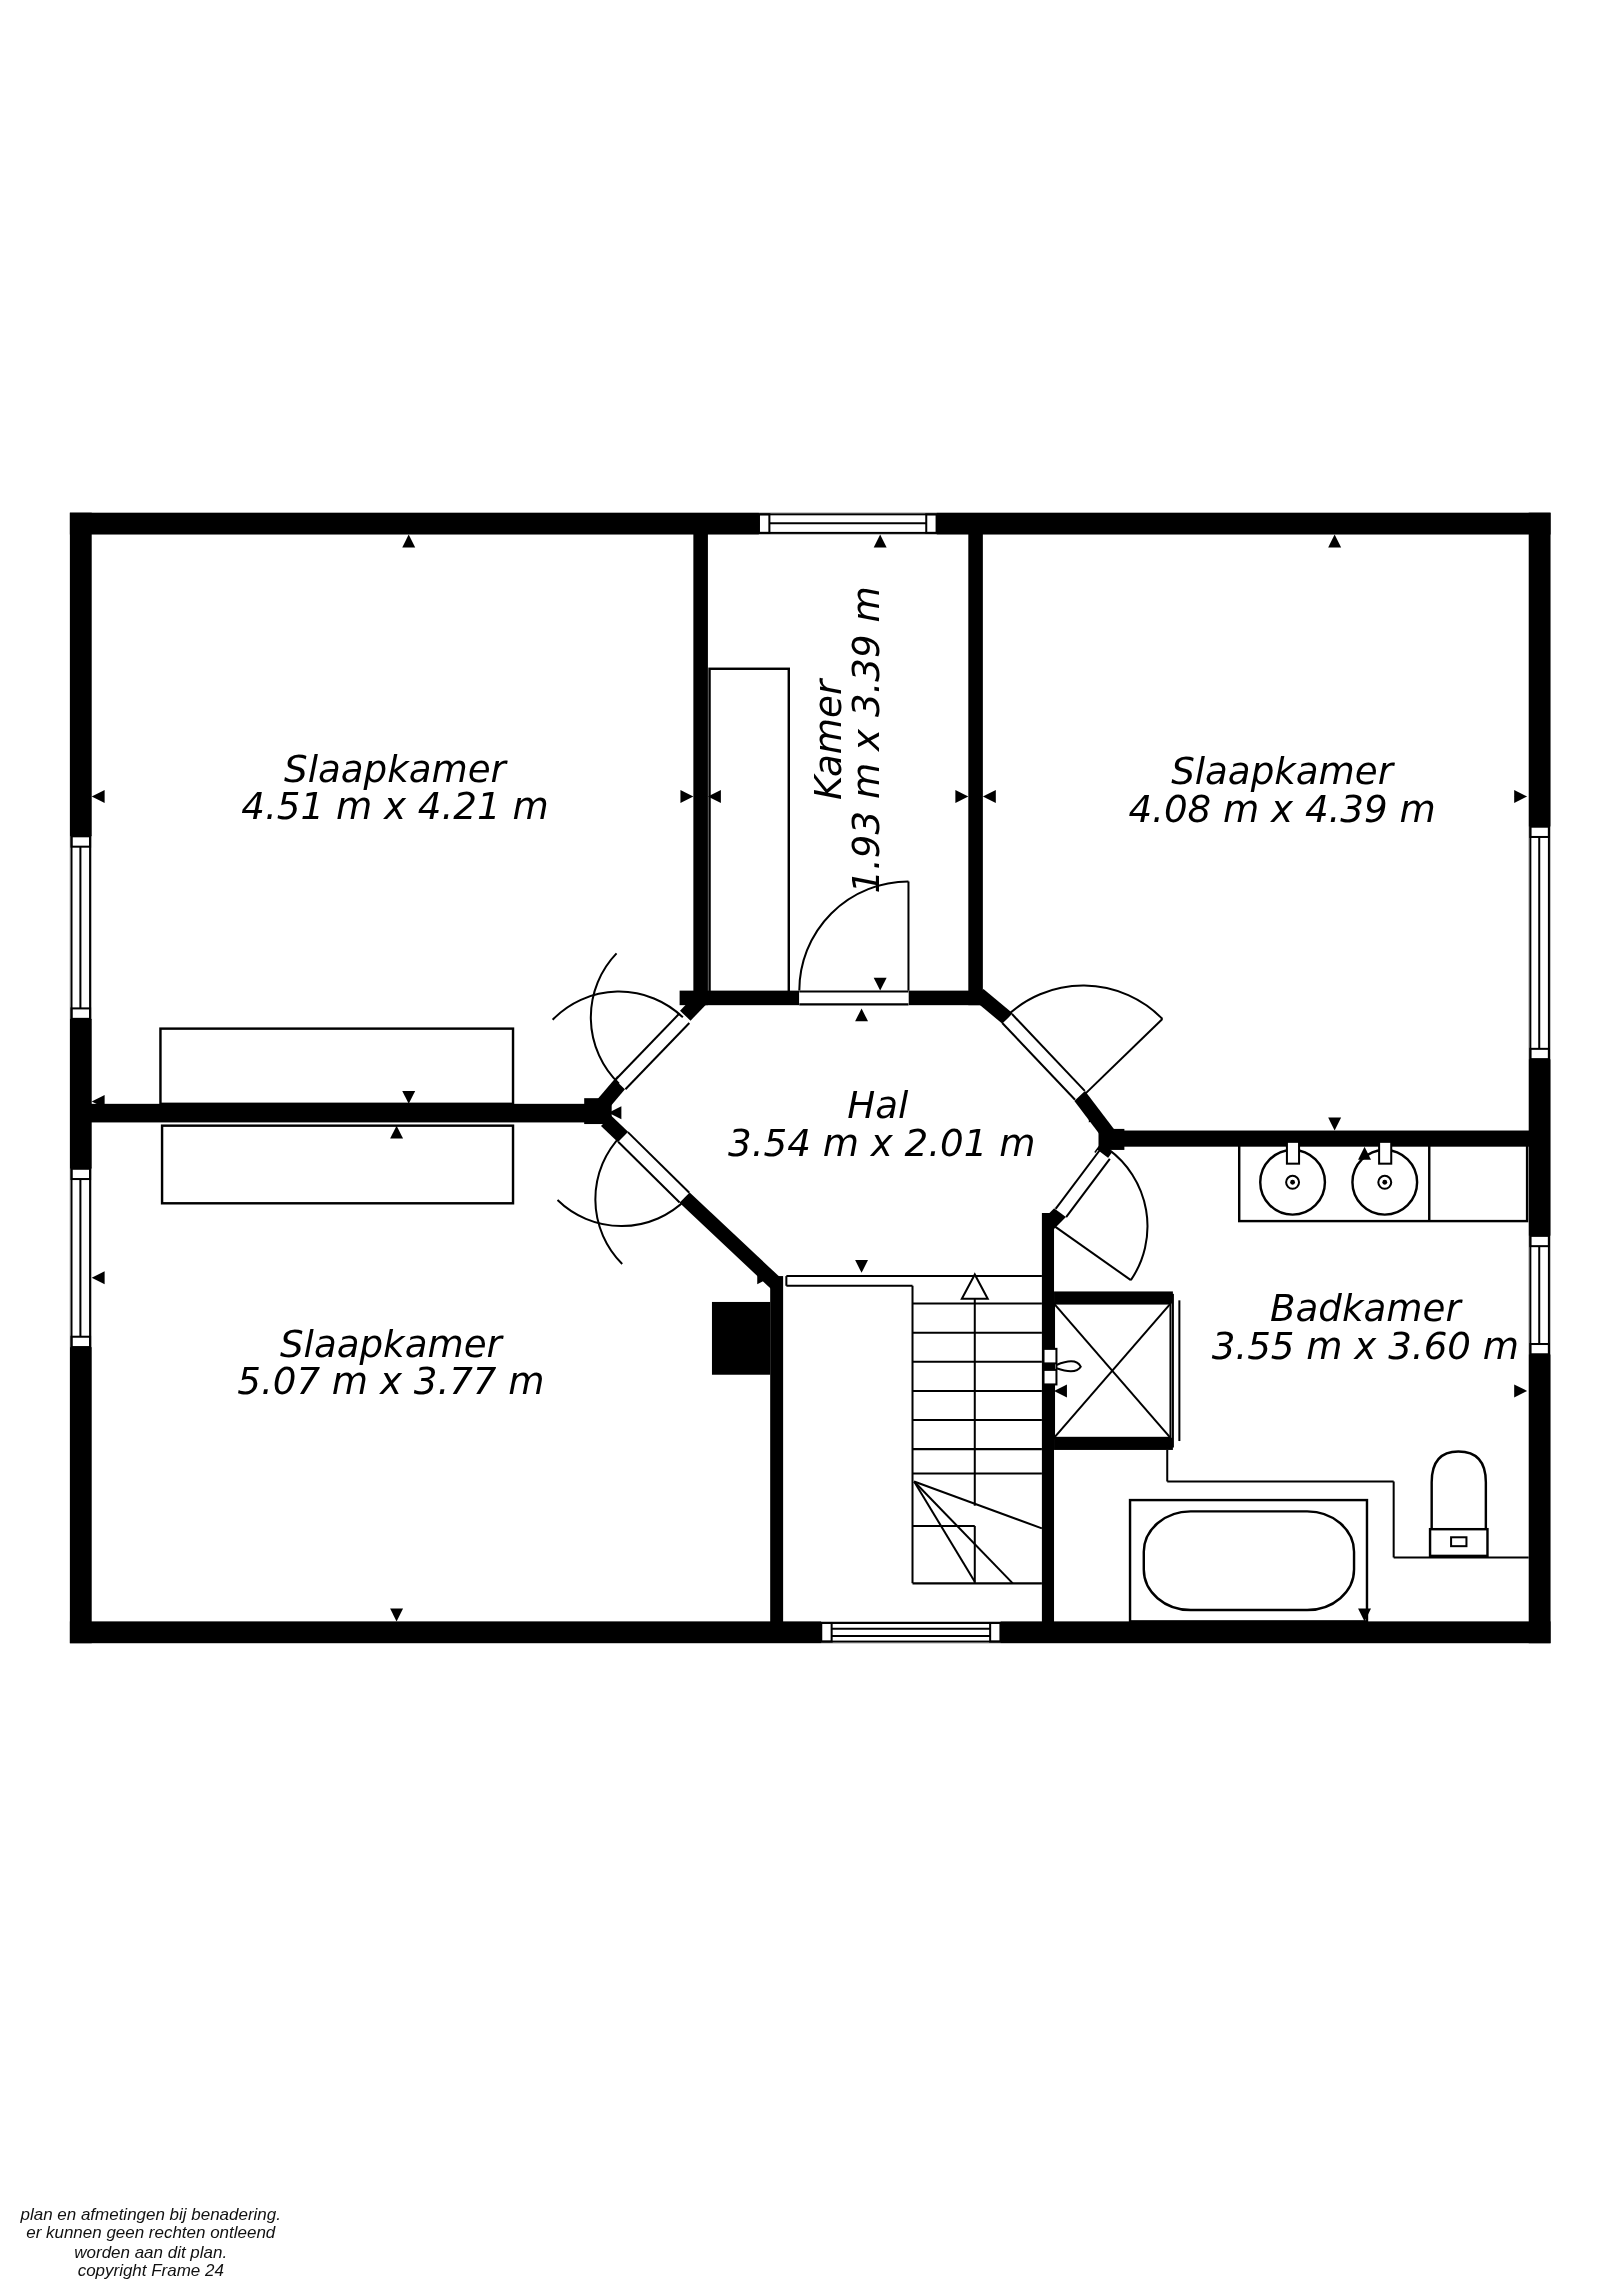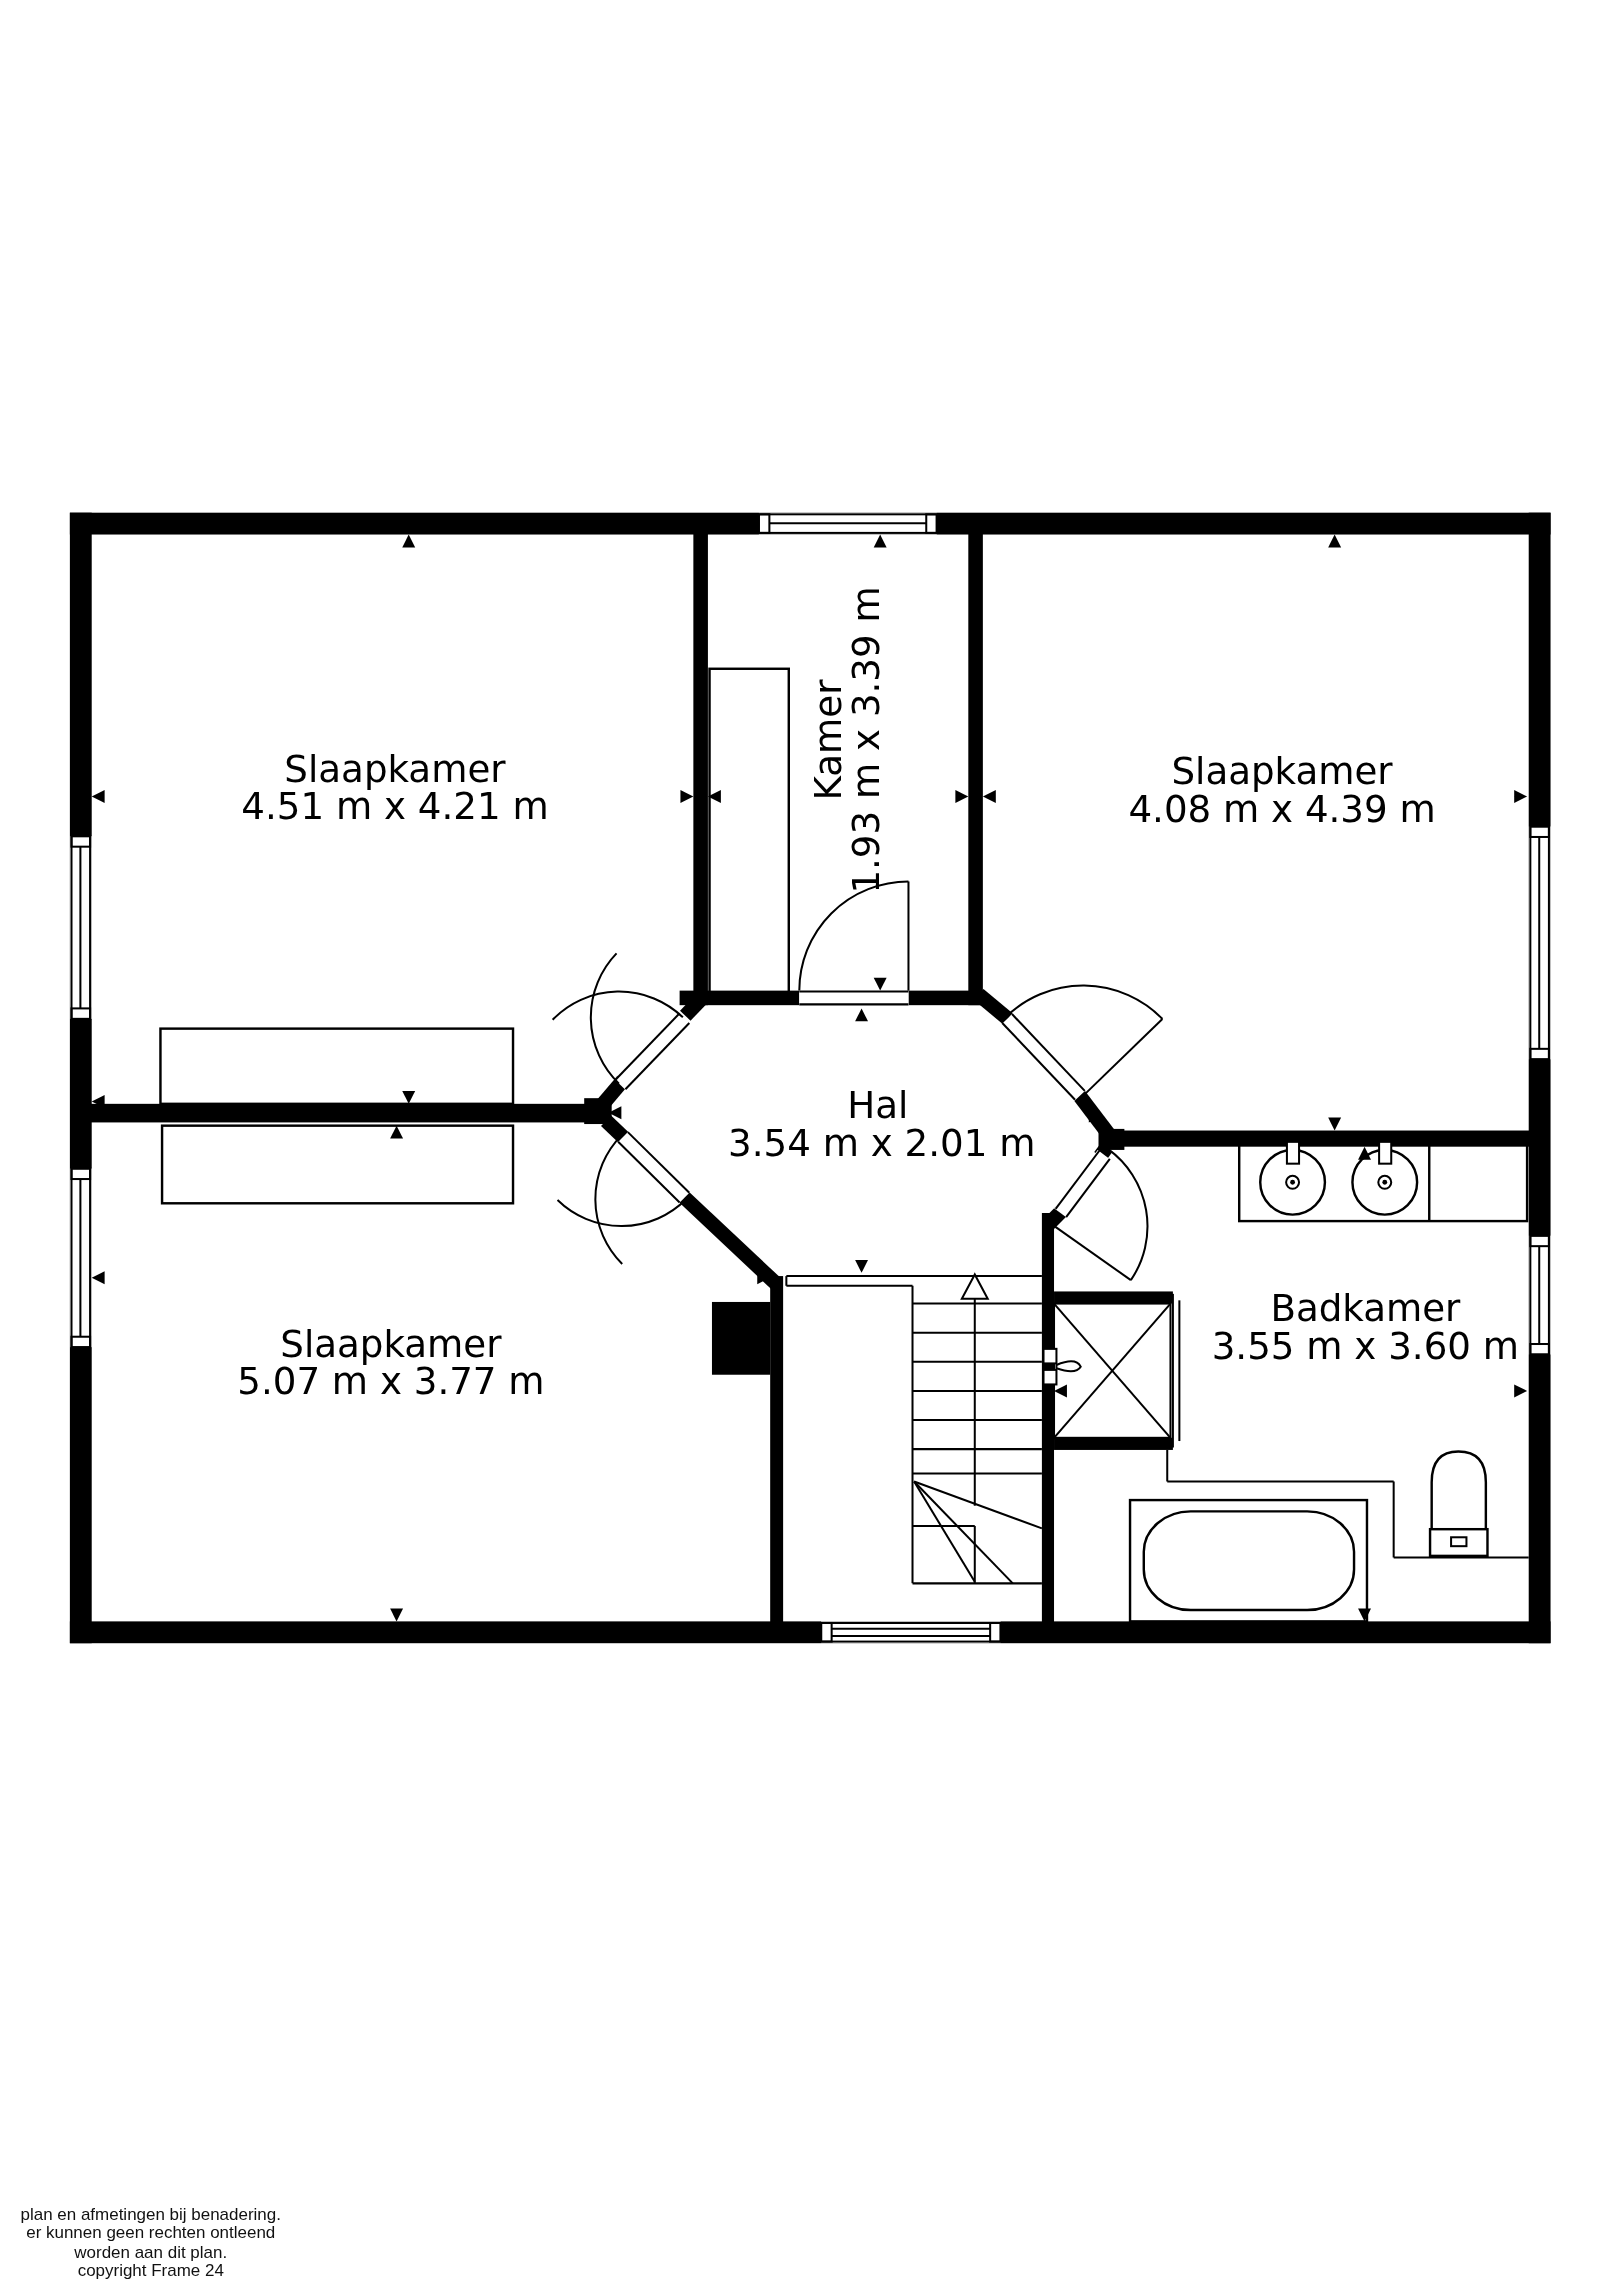--- a/index.html
+++ b/index.html
@@ -1,17 +1,17 @@
 <!DOCTYPE html>
 <html style="font-size:13px"><head>
 <meta charset="utf-8">
 <style>
   html,body{margin:0;padding:0;background:#ffffff;}
   .canvas{position:relative;width:1566px;height:2295px;background:#fff;overflow:hidden;
-          font-family:"DejaVu Sans","Liberation Sans",sans-serif;}
+          font-family:"DejaVu Sans","Liberation Sans",sans-serif;font-style:italic;}
   svg{position:absolute;left:0;top:0;}
   .room-label{font-family:"DejaVu Sans","Liberation Sans",sans-serif;font-size:46px;fill:#000;}
   .disc{font-family:"Liberation Sans","DejaVu Sans",sans-serif;font-size:21px;fill:#111;}
   .wl{stroke:#000;fill:none;}
   .thin{stroke:#000;stroke-width:2.5;fill:none;}
   .thin3{stroke:#000;stroke-width:3;fill:none;}
   .wall{fill:#000;stroke:none;}
   .wfill{fill:#fff;stroke:none;}
 </style>
 </head>

